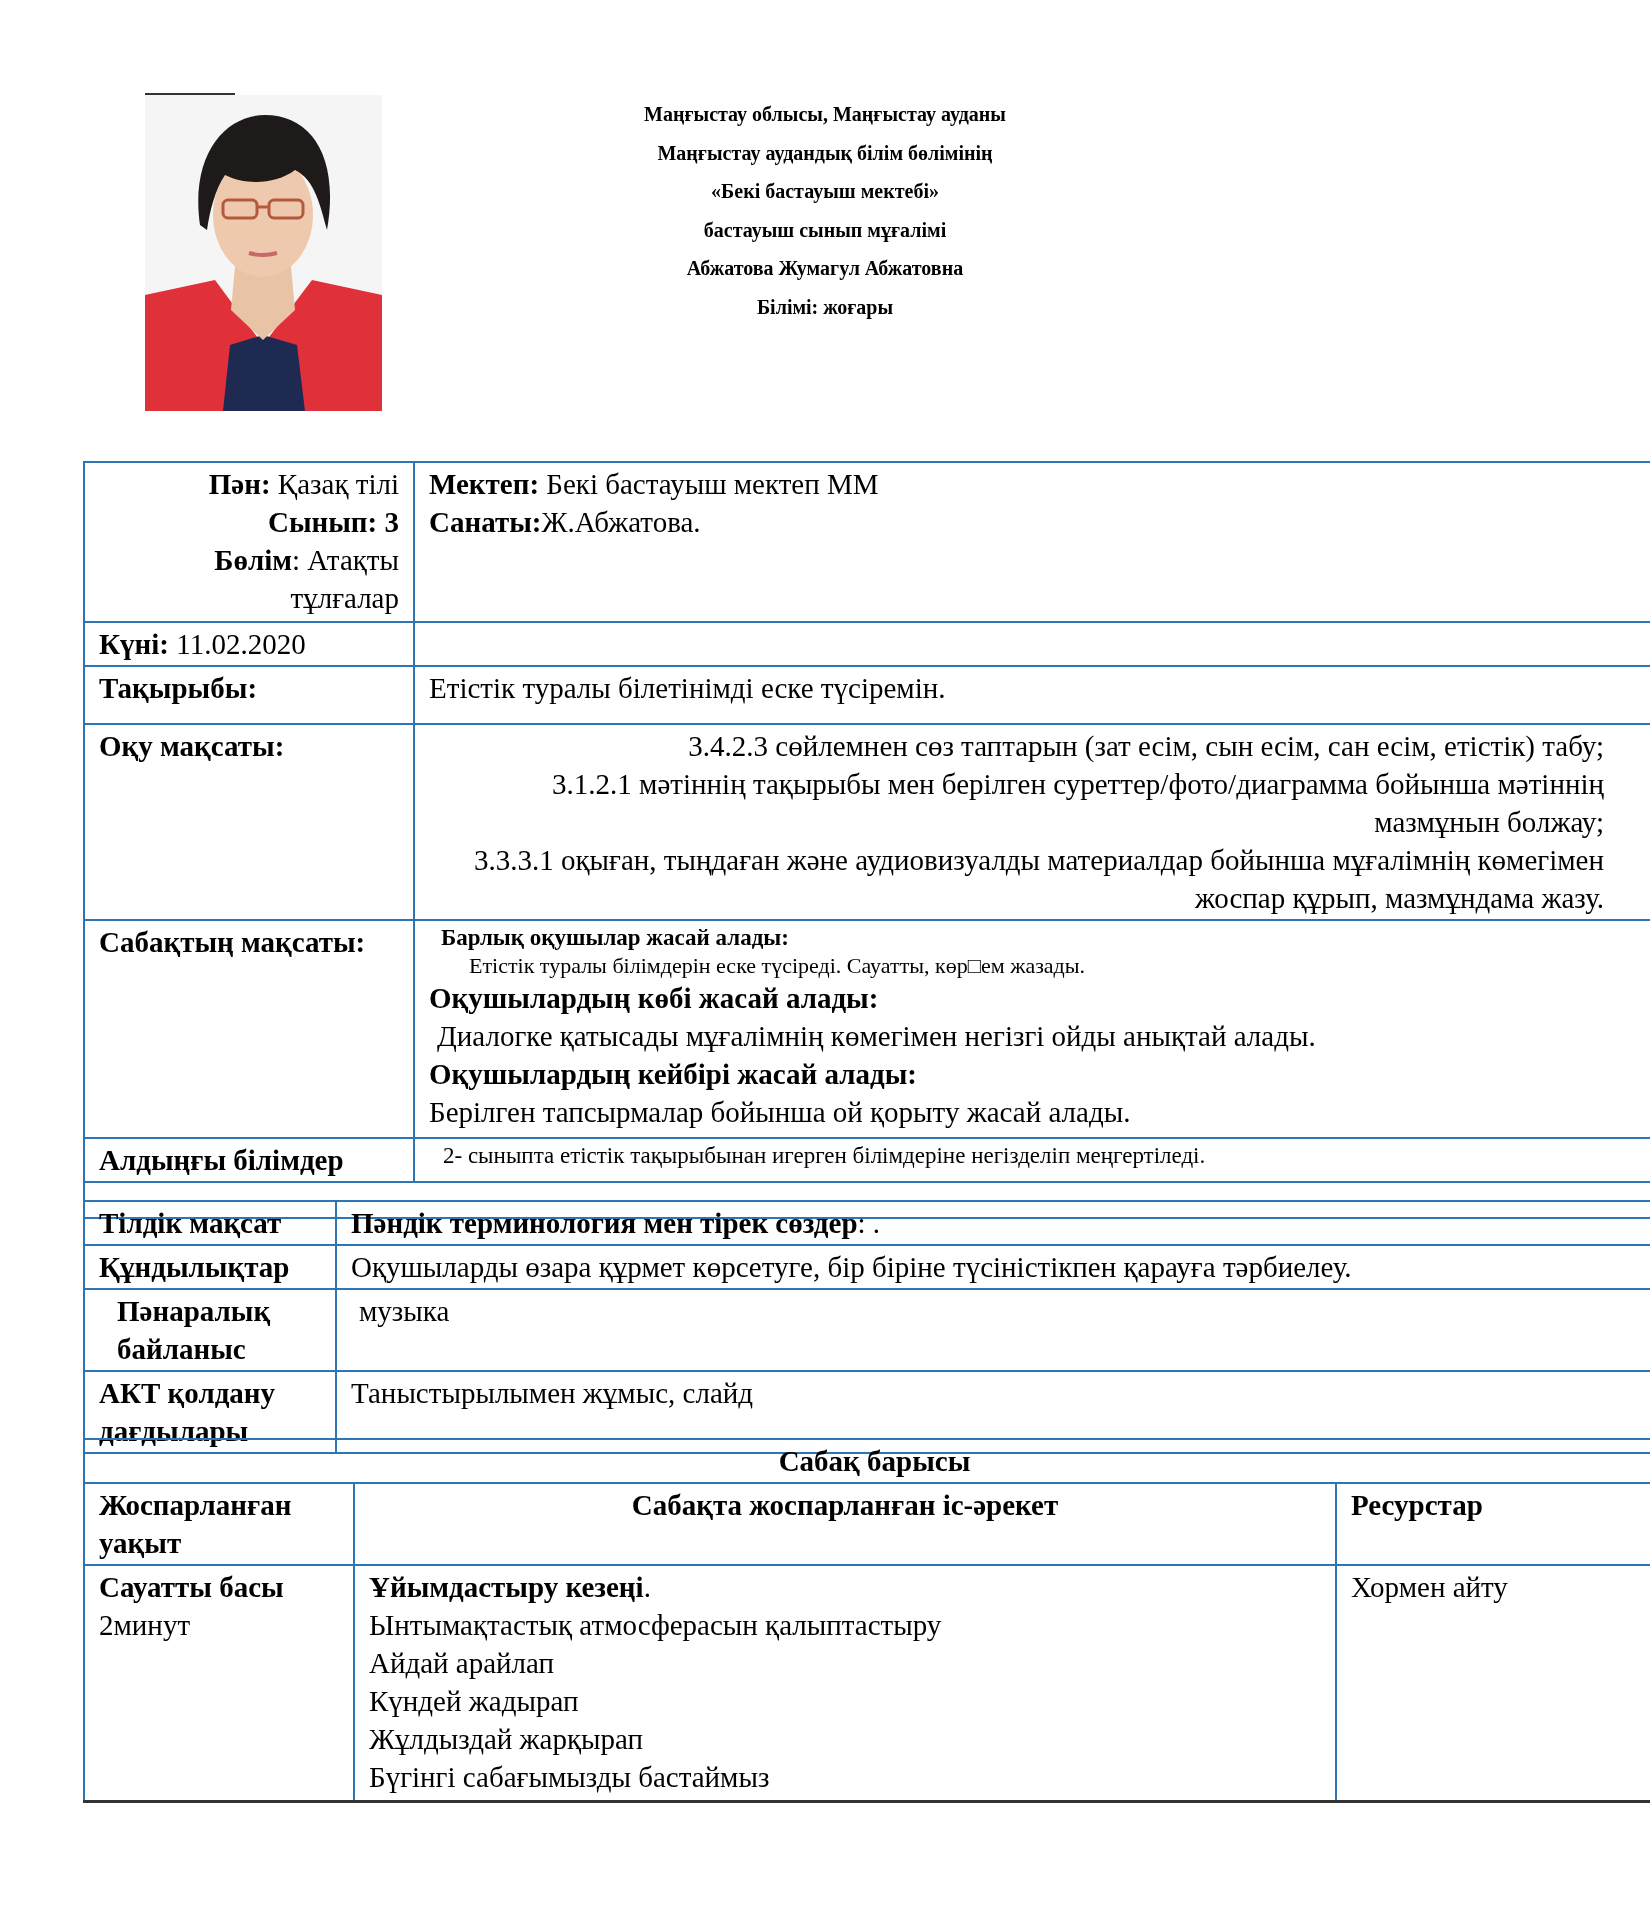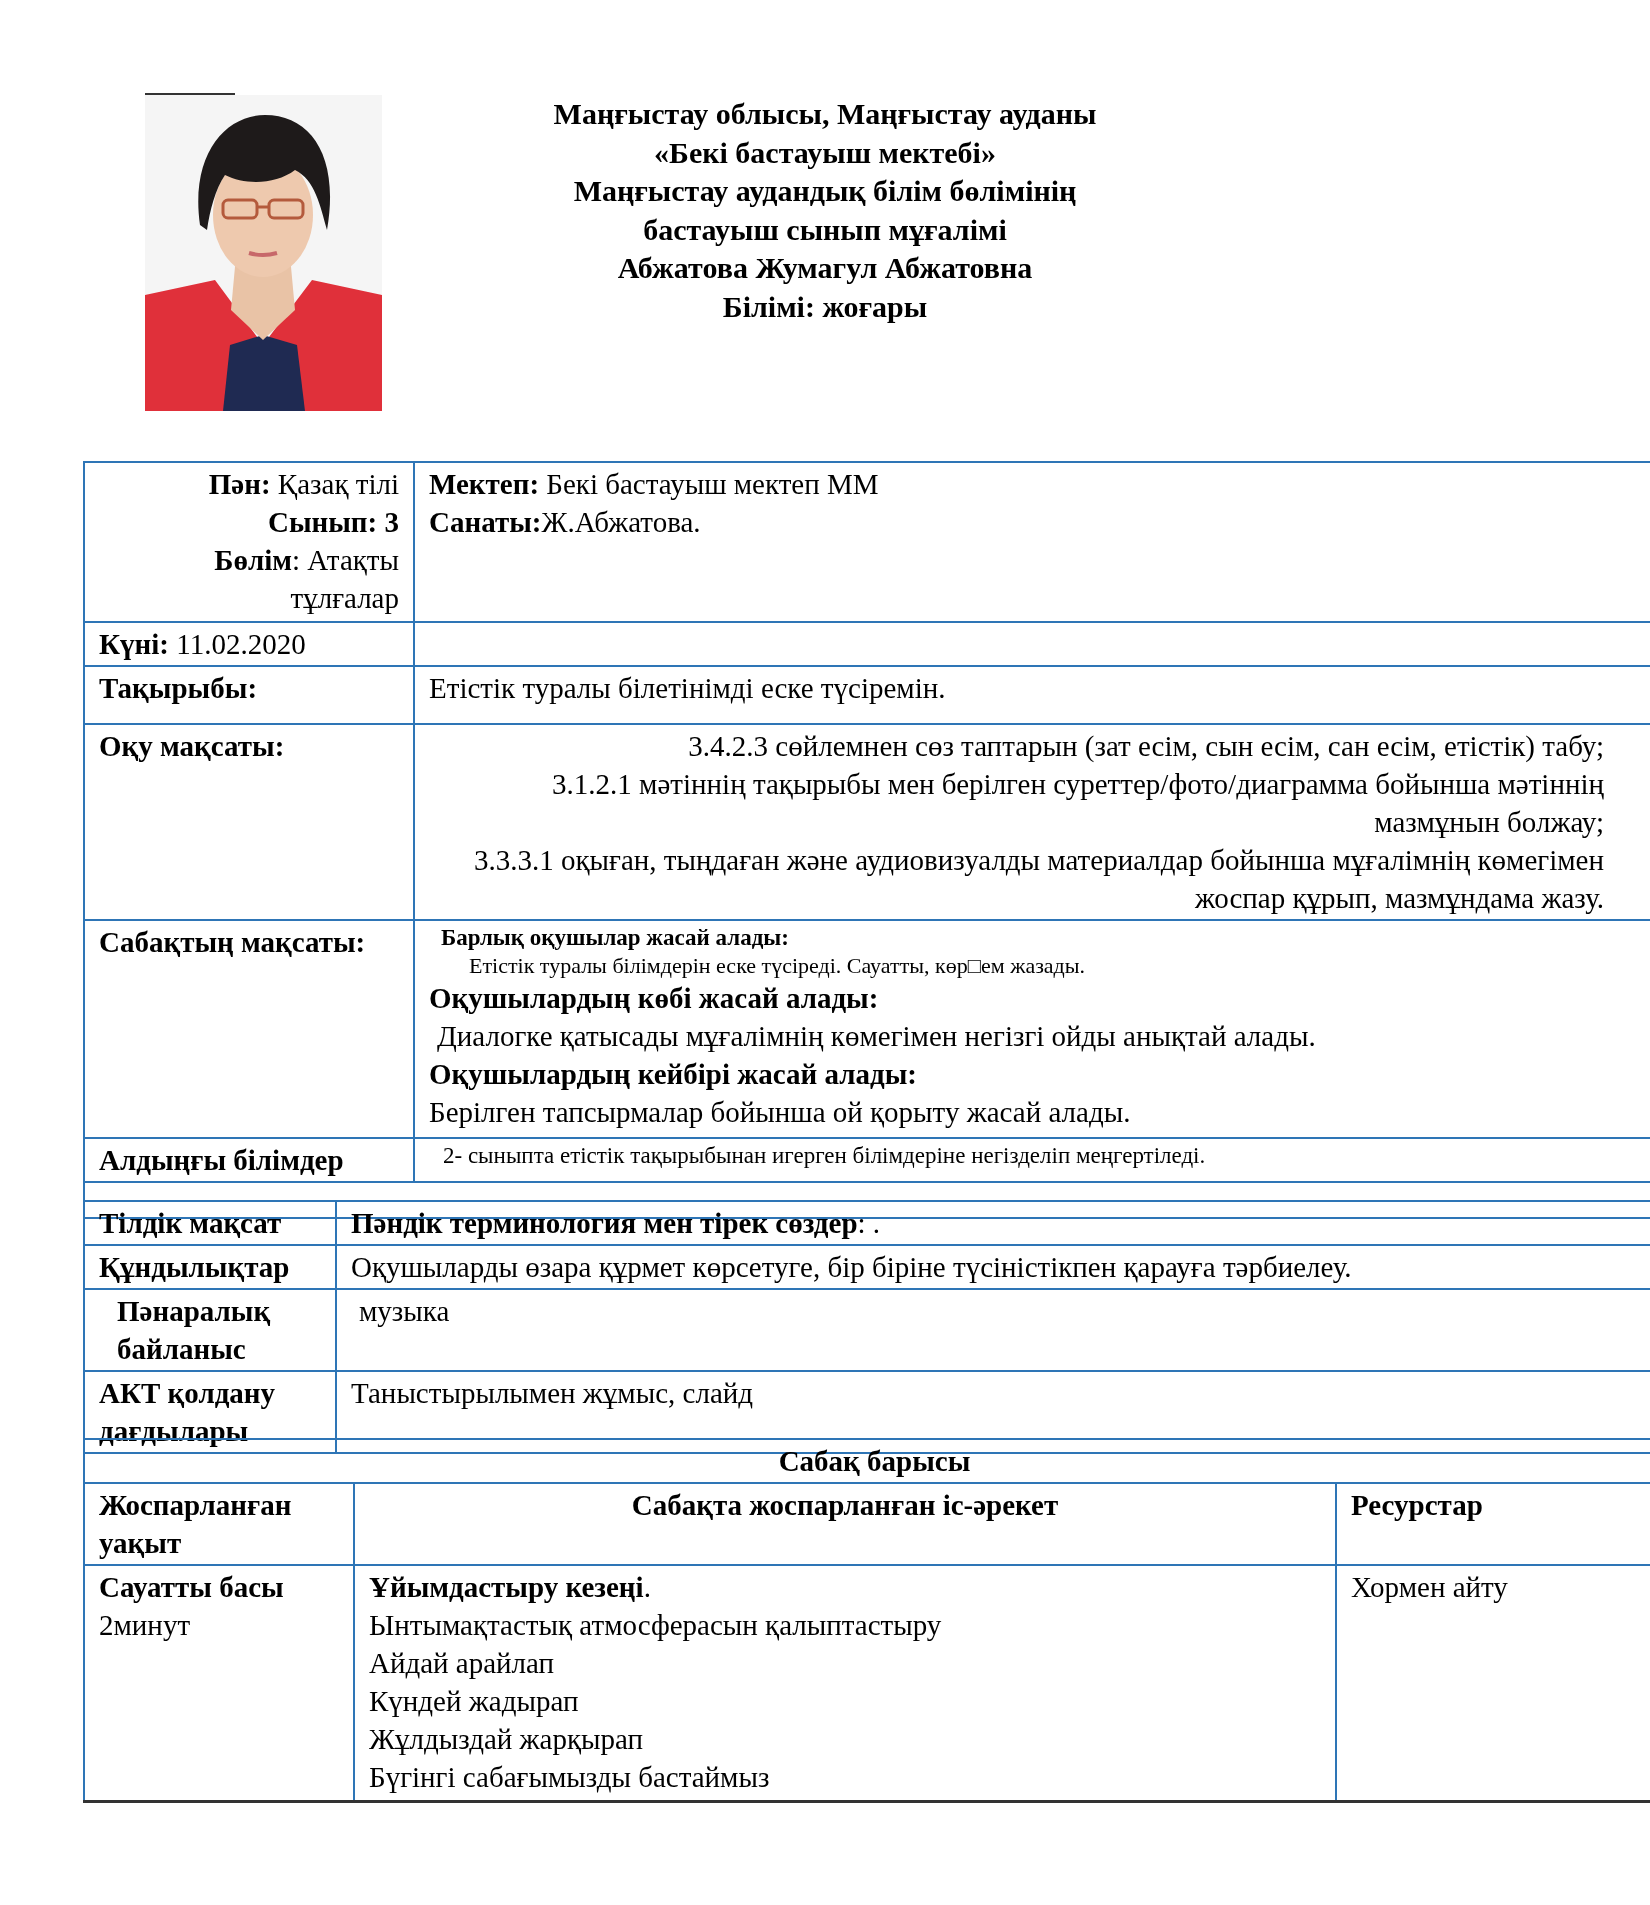--- a/index.html
+++ b/index.html
@@ -7,21 +7,21 @@
     width: 1650px; height: 1905px; position: relative; overflow: hidden;
     font-family: "Liberation Serif", "DejaVu Serif", serif; color: #000;
   }
   .topline { position: absolute; left: 145px; top: 93px; width: 90px; height: 2px; background: #333; }
   .photo {
     position: absolute; left: 145px; top: 95px; width: 237px; height: 316px;
     overflow: hidden; background: #f6f6f6;
   }
   .header {
     position: absolute; left: 430px; top: 95px; width: 790px; text-align: center;
-    font-weight: bold; font-size: 30px; line-height: 38.5px;
+    font-weight: bold; font-size: 20px; line-height: 38.5px;
   }
   .header div { white-space: nowrap; }
 
   .tbl { position: absolute; left: 83px; border-collapse: collapse; table-layout: fixed; }
   .tbl td {
     border: 2px solid #2e75b6; vertical-align: top; padding: 2px 14px;
     font-size: 29px; line-height: 38px;
   }
   .tbl td.nor { border-right: none; }
   b { font-weight: bold; }
@@ -53,22 +53,22 @@
     <rect x="78" y="105" width="34" height="18" rx="5" fill="none" stroke="#b45a3c" stroke-width="3"></rect>
     <rect x="124" y="105" width="34" height="18" rx="5" fill="none" stroke="#b45a3c" stroke-width="3"></rect>
     <line x1="112" y1="112" x2="124" y2="112" stroke="#b45a3c" stroke-width="3"></line>
 
     <path d="M104 158 Q118 162 132 158" stroke="#c7686a" stroke-width="4" fill="none"></path>
   </svg>
 </div>
 
 <div class="header">
   <div>Маңғыстау облысы, Маңғыстау ауданы</div>
+  <div>Маңғыстау аудандық білім бөлімінің</div>
   <div>«Бекі бастауыш мектебі»</div>
-  <div>Маңғыстау аудандық білім бөлімінің</div>
   <div>бастауыш сынып мұғалімі</div>
   <div>Абжатова Жумагул Абжатовна</div>
   <div>Білімі: жоғары</div>
 </div>
 
 <table class="tbl" style="top:461px; width:1580px;">
   <colgroup>
       <col style="width:330px">
       <col style="width:1250px">
     </colgroup>

